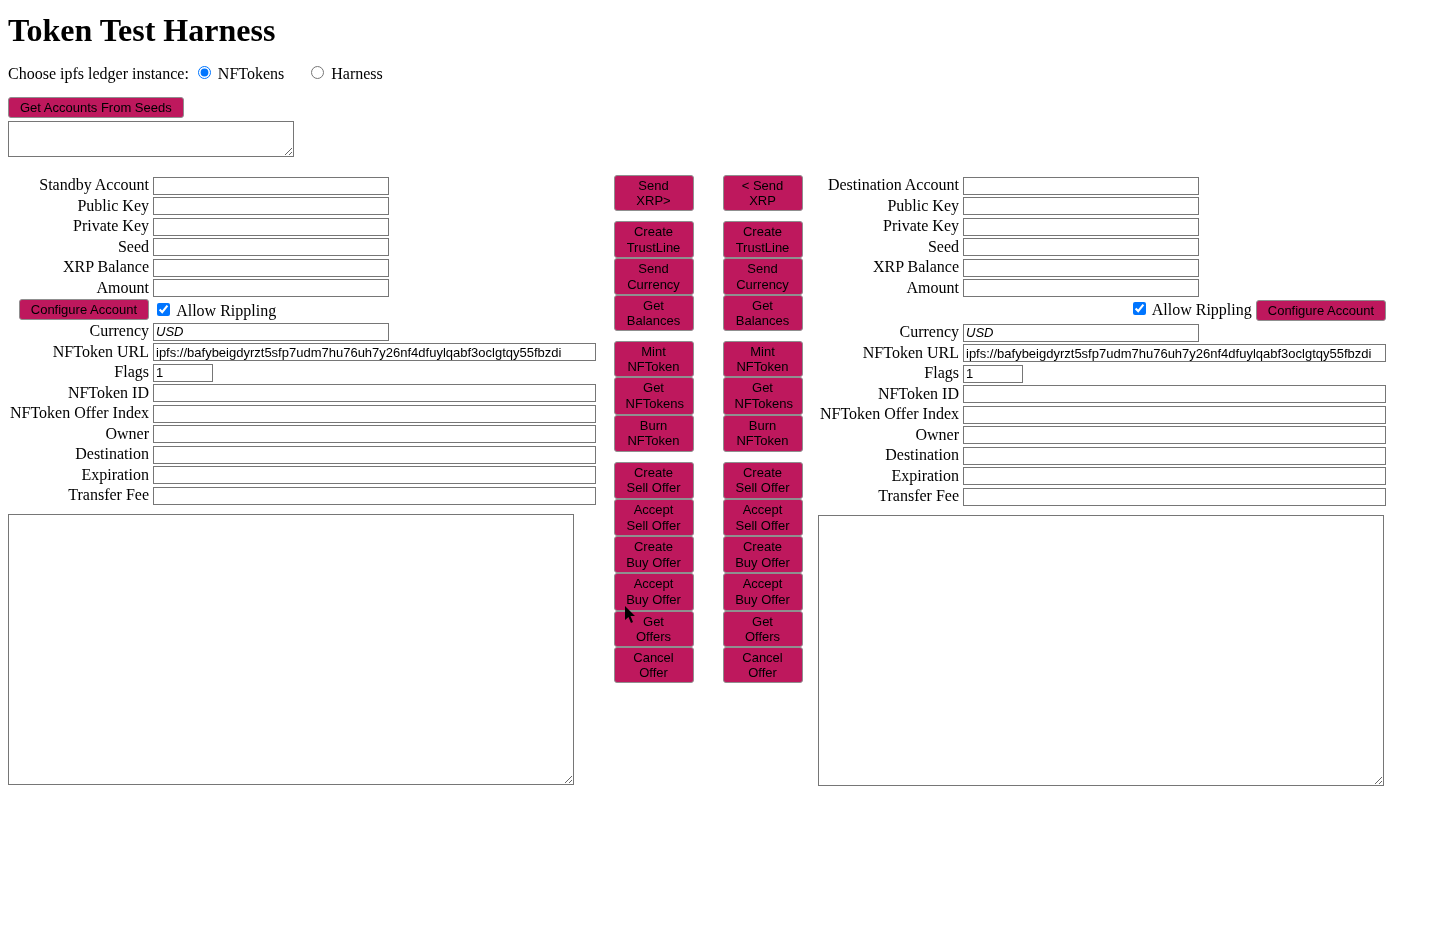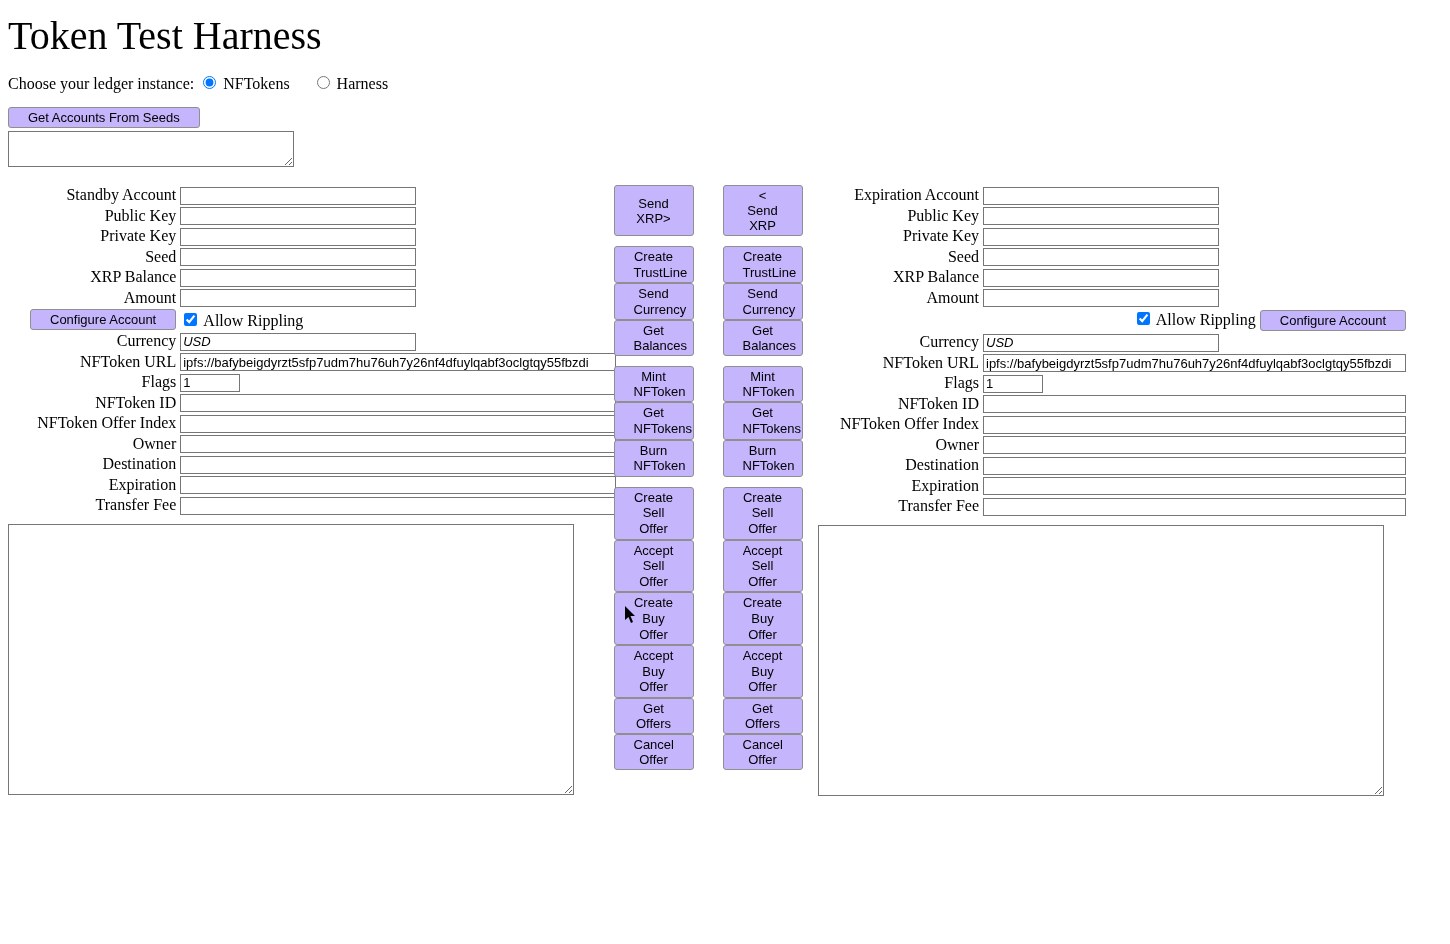--- a/index.html
+++ b/index.html
@@ -7,35 +7,35 @@
     padding: 0;
     font-family: "Times New Roman", Times, serif;
     font-size: 16px;
     color: #000;
     background: #fff;
   }
   body {
     padding: 6px 8px;
   }
   h1 {
-    font-size: 40px;
-    font-weight: normal;
+    font-size: 32px;
+    font-weight: bold;
     margin: 6px 0 14px 0;
   }
   .ledger-row {
     margin-bottom: 14px;
   }
   .ledger-row label {
     margin-right: 10px;
   }
   button {
     font-family: Arial, Helvetica, sans-serif;
     font-size: 13px;
-    padding: 2px 19px;
-    background: #c4b5fd;
+    padding: 2px 11px;
+    background: #be185d;
     border: 1px solid #8f8f8f;
     border-radius: 3px;
     cursor: pointer;
   }
   input[type="text"] {
     font-family: Arial, Helvetica, sans-serif;
     font-size: 13px;
     padding: 1px 2px;
     border: 1px solid #767676;
     background: #fff;
@@ -73,21 +73,20 @@
   .col-standby { width: 590px; }
   .col-center  { width: 180px; display:flex; flex-direction:column; align-items:center;}
   .col-operational { width: 570px; }
 
   .top-btn-row { margin-bottom: 4px; }
   .top-btn-row.right { text-align: right; }
 
   table.form {
     border-collapse: collapse;
     width: 100%;
-    margin-left: 20px;
   }
   table.form td {
     padding: 1px 2px;
     vertical-align: middle;
   }
   table.form td.label {
     text-align: right;
     white-space: nowrap;
     width: 120px;
   }
@@ -130,21 +129,21 @@
     height: 18px;
     pointer-events: none;
   }
 </style>
 </head>
 <body>
 
 <h1>Token Test Harness</h1>
 
 <div class="ledger-row">
-  <span>Choose your ledger instance:</span>
+  <span>Choose ipfs ledger instance:</span>
   <label>
     <input type="radio" name="ledger" checked="" style="">
     <span>NFTokens</span>
   </label>
   &nbsp;
   <label>
     <input type="radio" name="ledger" style="">
     <span>Harness</span>
   </label>
 </div>
@@ -288,21 +287,21 @@
     <div class="btn-row">
       <button>Cancel Offer</button>
       <button>Cancel Offer</button>
     </div>
   </div>
 
   <div class="col-operational">
     <table class="form">
       <tbody>
           <tr>
-        <td class="label">Expiration Account</td>
+        <td class="label">Destination Account</td>
         <td class="field mid-input"><input type="text" value="" style=""></td>
       </tr>
       <tr>
         <td class="label">Public Key</td>
         <td class="field mid-input"><input type="text" value="" style=""></td>
       </tr>
       <tr>
         <td class="label">Private Key</td>
         <td class="field mid-input"><input type="text" value="" style=""></td>
       </tr>

